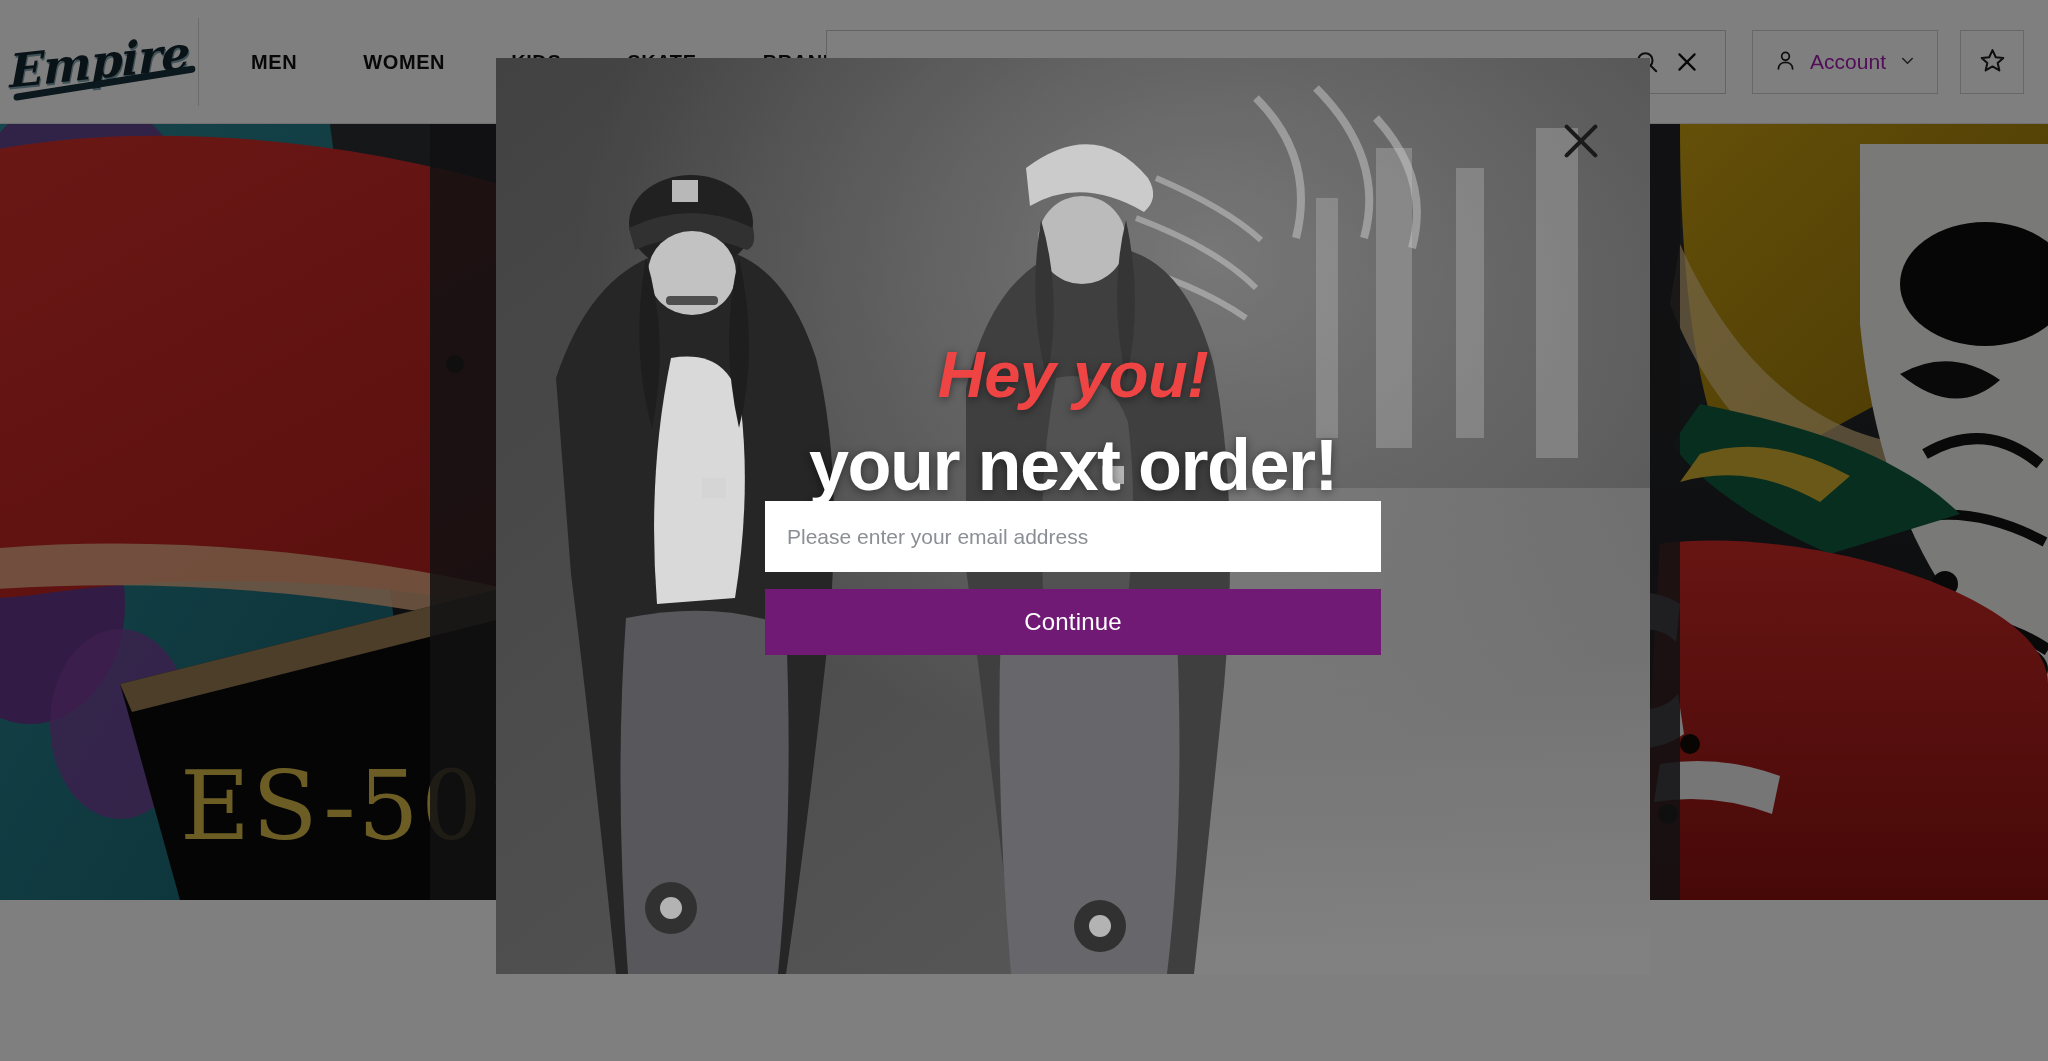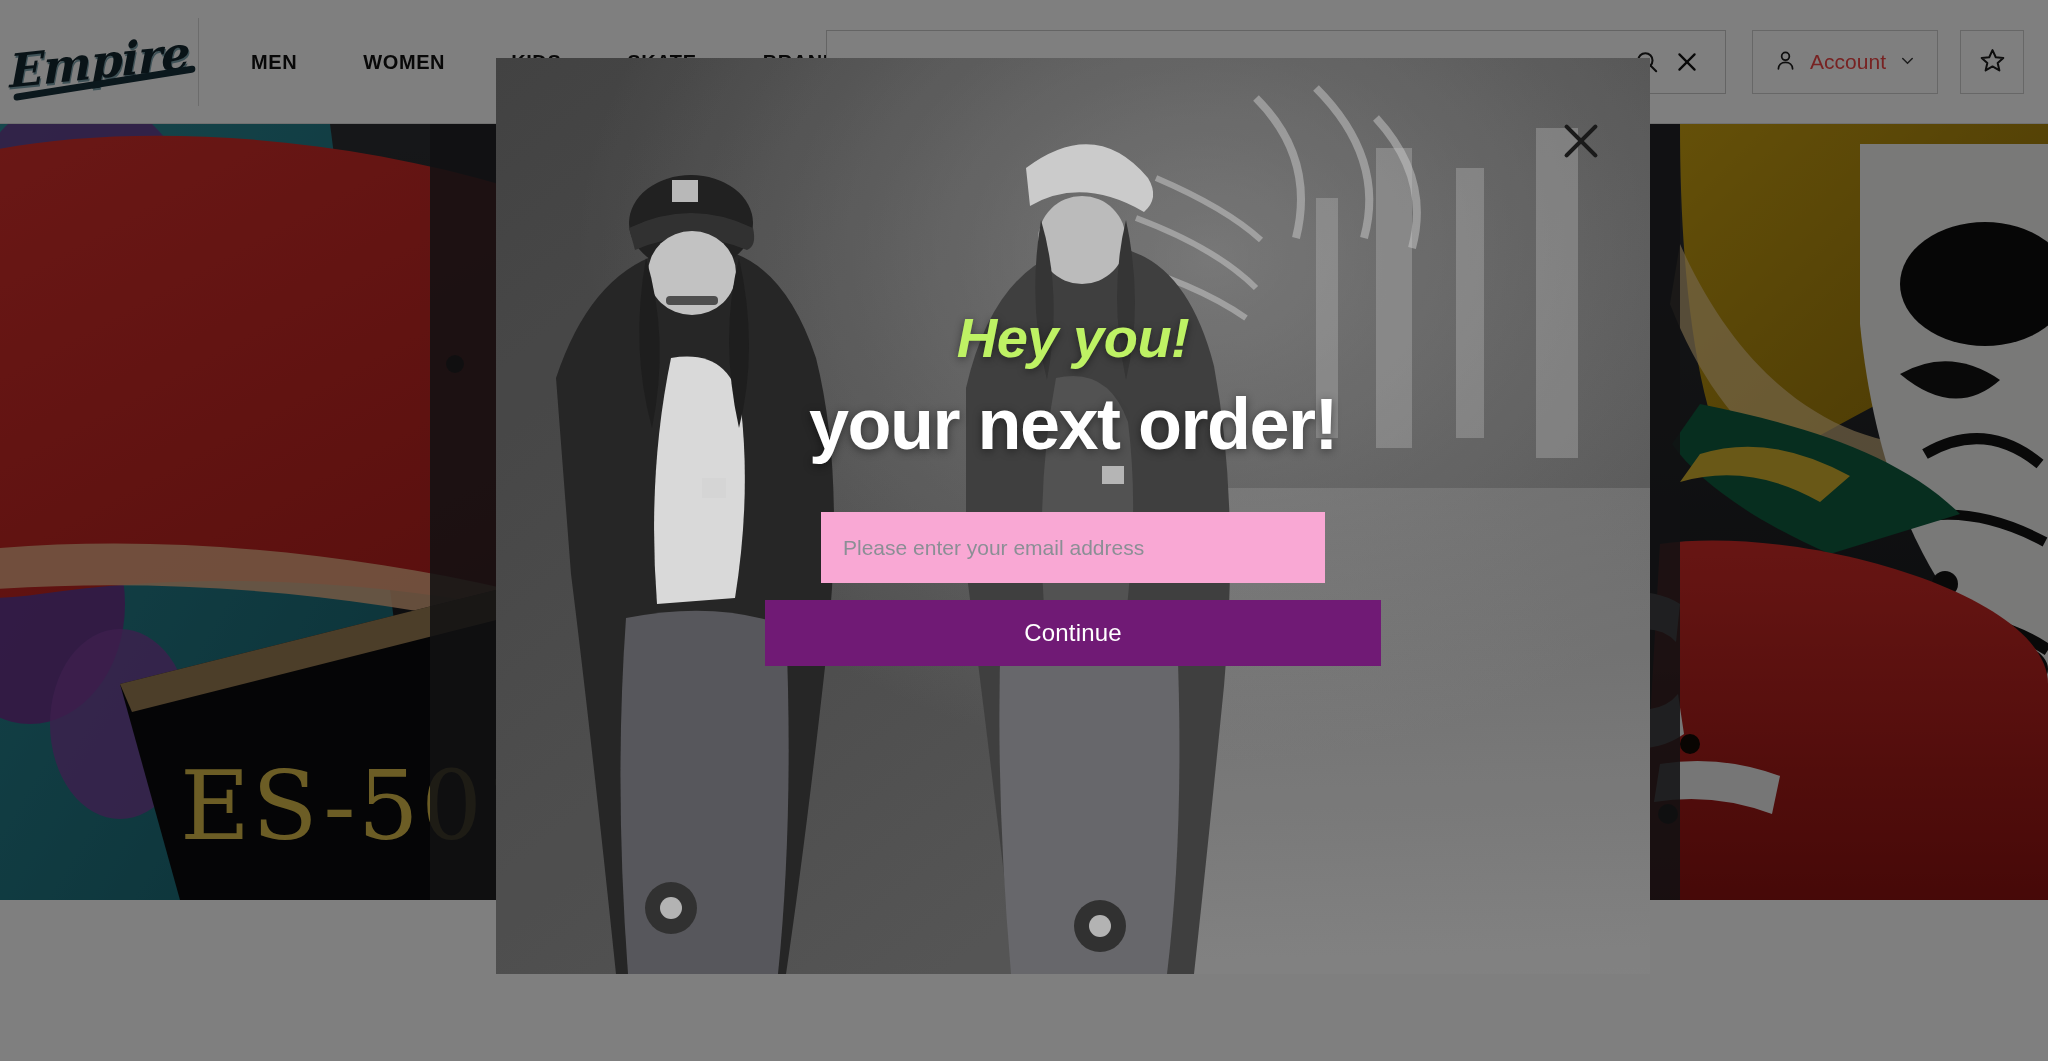--- a/index.html
+++ b/index.html
@@ -133,21 +133,21 @@
     background: #ffffff;
     display: flex;
     align-items: center;
     justify-content: center;
     gap: 12px;
     padding: 0 20px;
     cursor: pointer;
   }
   .acct-btn .label {
     font-size: 21px;
-    color: #ef4444;
+    color: #a21caf;
   }
   .star-btn {
     width: 64px; height: 64px;
     border: 1px solid #cfcfcf;
     background: #ffffff;
     display: flex; align-items: center; justify-content: center;
     cursor: pointer;
   }
 
   
@@ -214,45 +214,45 @@
   .modal-inner {
     position: absolute;
     inset: 0;
     z-index: 3;
     display: flex;
     flex-direction: column;
     align-items: center;
     padding-top: 252px;
   }
   .kicker {
-    font-size: 56px;
+    font-size: 65px;
     font-weight: 700;
     font-style: italic;
-    color: #bef264;
+    color: #ef4444;
     letter-spacing: -0.5px;
     line-height: 1;
     text-shadow: 0 2px 8px rgba(0,0,0,.45);
+    margin-top: 32px;
   }
   .headline {
     margin-top: 22px;
     font-size: 72px;
     font-weight: 700;
     color: #ffffff;
     line-height: 1.0;
     text-align: center;
     letter-spacing: -1.5px;
     text-shadow: 0 2px 10px rgba(0,0,0,.45);
   }
   .headline .l2 { display: block; }
 
   .email-field {
-    margin-top: 52px;
-    width: 504px;
+    width: 616px;
     height: 71px;
-    background: #f9a8d4;
+    background: #ffffff;
     border: none;
     outline: none;
     padding: 0 22px;
     font-size: 21px;
     font-family: "Liberation Sans", sans-serif;
     color: #222;
   }
   .email-field::placeholder { color: #8b8f95; }
 
   .continue-btn {

